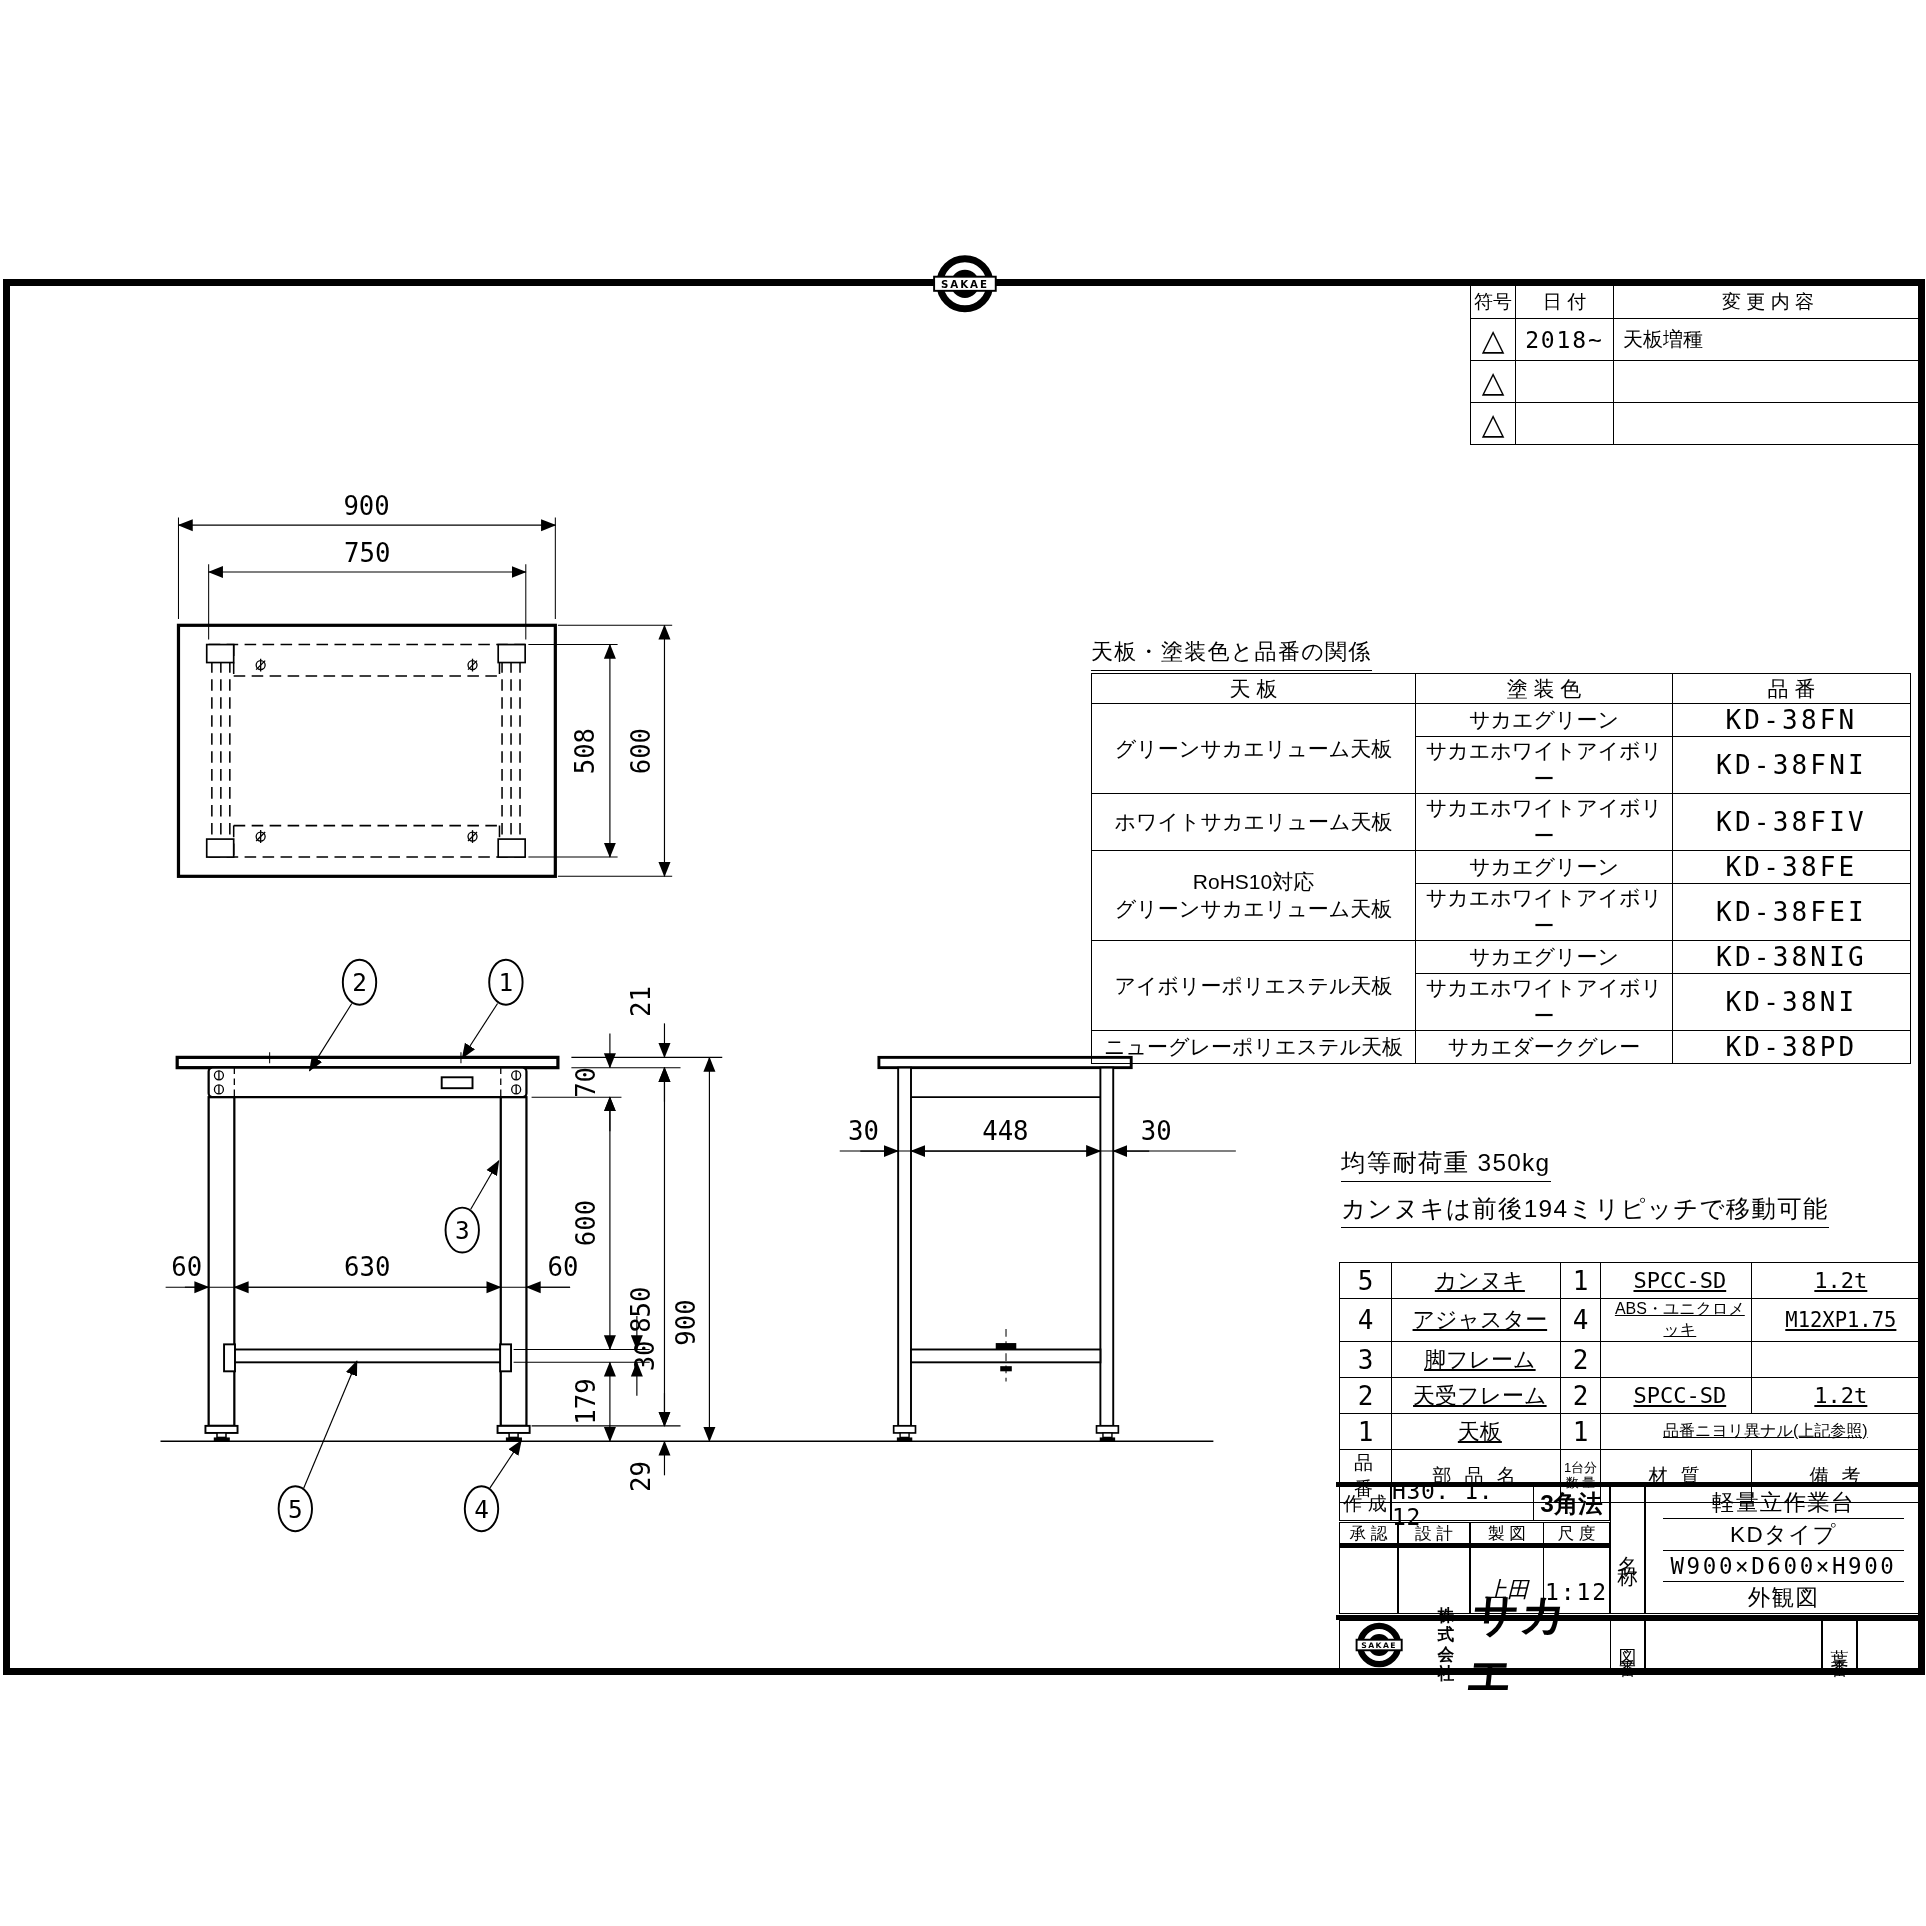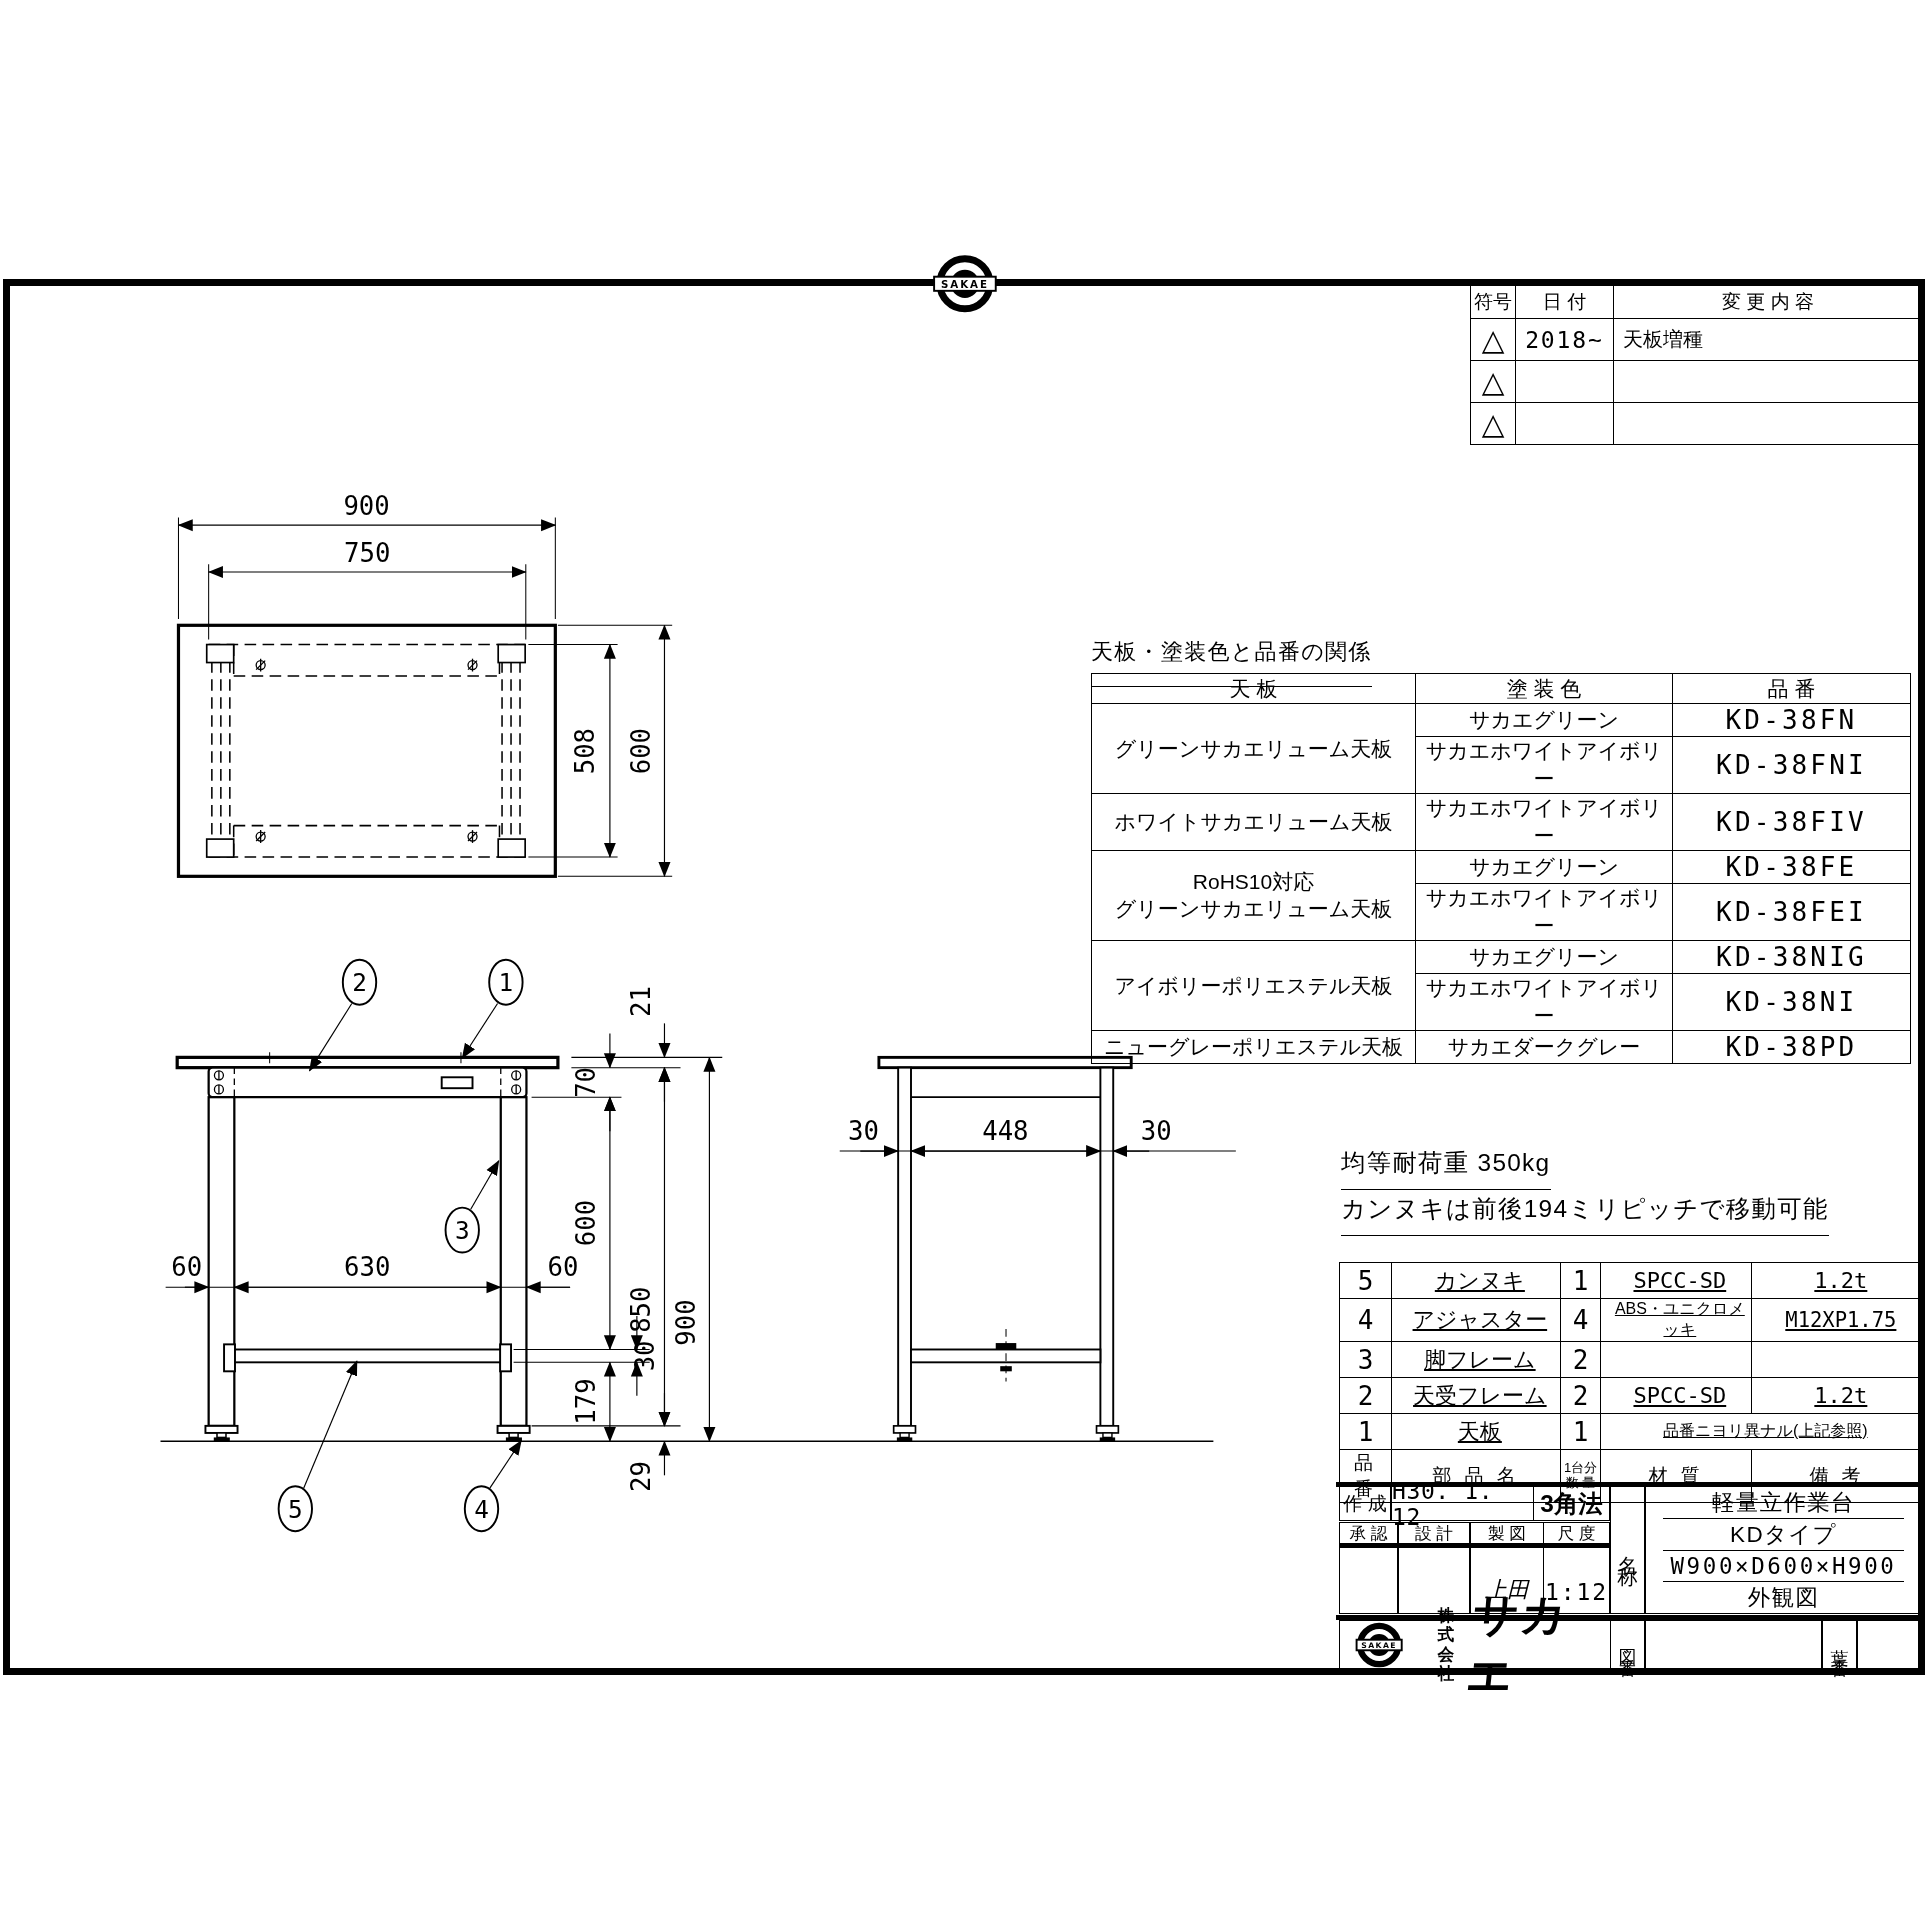--- a/index.html
+++ b/index.html
@@ -12,26 +12,26 @@
   table{border-collapse:collapse;table-layout:fixed;}
   td{border:1.9px solid #000;padding:0;text-align:center;vertical-align:middle;overflow:hidden;
      font-family:"Liberation Sans",sans-serif;}
   .mono{font-family:"DejaVu Sans Mono",monospace;}
   
   .rev td{font-size:19px;}
   .rev .sym{font-size:29.5px;line-height:1;}
   .rev .date{font-family:"DejaVu Sans Mono",monospace;font-size:23px;letter-spacing:1.9px;}
   .rev .chg{text-align:left;padding-left:9px;font-size:20px;}
   
-  #colorTitle{font-size:22px;letter-spacing:1.3px;border-bottom:1.9px solid #000;padding-bottom:19px;}
+  #colorTitle{font-size:22px;letter-spacing:1.3px;border-bottom:1.9px solid #000;padding-bottom:3px;}
   .ct td{font-size:21px;}
   .ct .code{font-family:"DejaVu Sans Mono",monospace;font-size:26px;letter-spacing:3.2px;}
   .ct .top2{white-space:pre-line;line-height:1.25;}
   
-  .note{font-size:24.4px;letter-spacing:1.3px;border-bottom:1.9px solid #000;padding-bottom:10px;}
+  .note{font-size:24.4px;letter-spacing:1.3px;border-bottom:1.9px solid #000;padding-bottom:2px;}
   
   .pt td{font-size:22px;}
   .pt .num{font-family:"DejaVu Sans Mono",monospace;font-size:26px;}
   .pt .lft{text-align:center;padding-left:7.7px;text-decoration:underline;}
   .pt .hdr{font-size:19px;letter-spacing:3.9px;}
   .pt .hq{font-size:13px;white-space:pre-line;line-height:1.15;letter-spacing:0;}
   .pt .mix{font-size:16px;}
   
   .cell{position:absolute;border:1.3px solid #000;box-sizing:border-box;display:flex;
         align-items:center;justify-content:center;}

